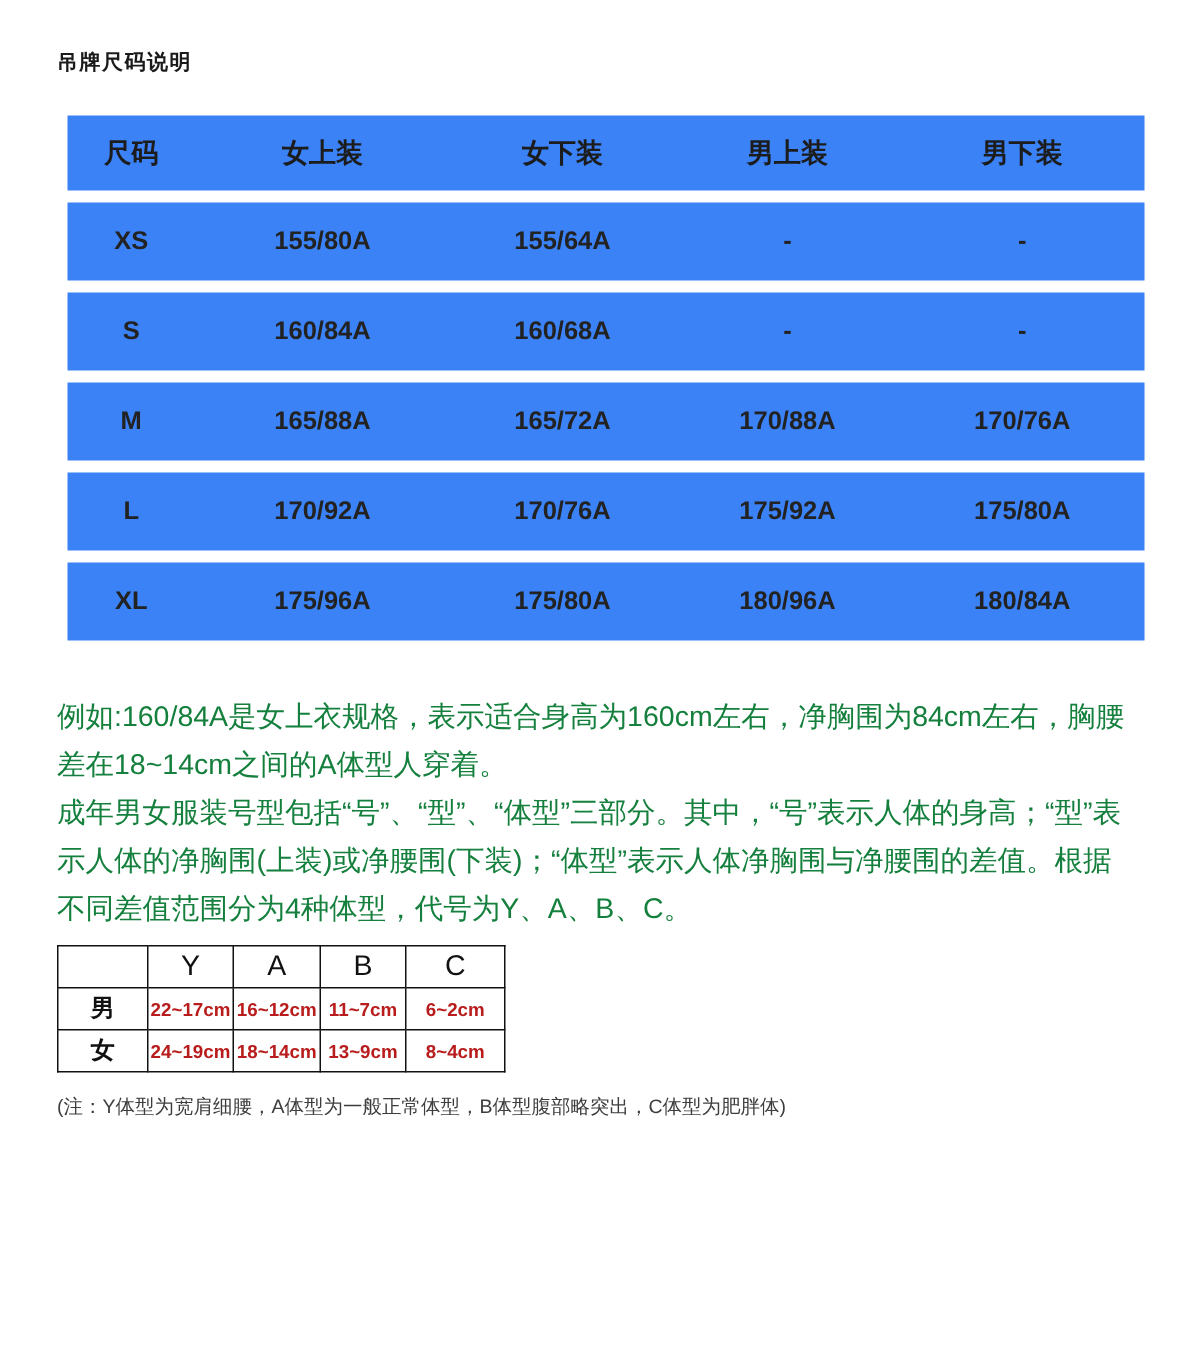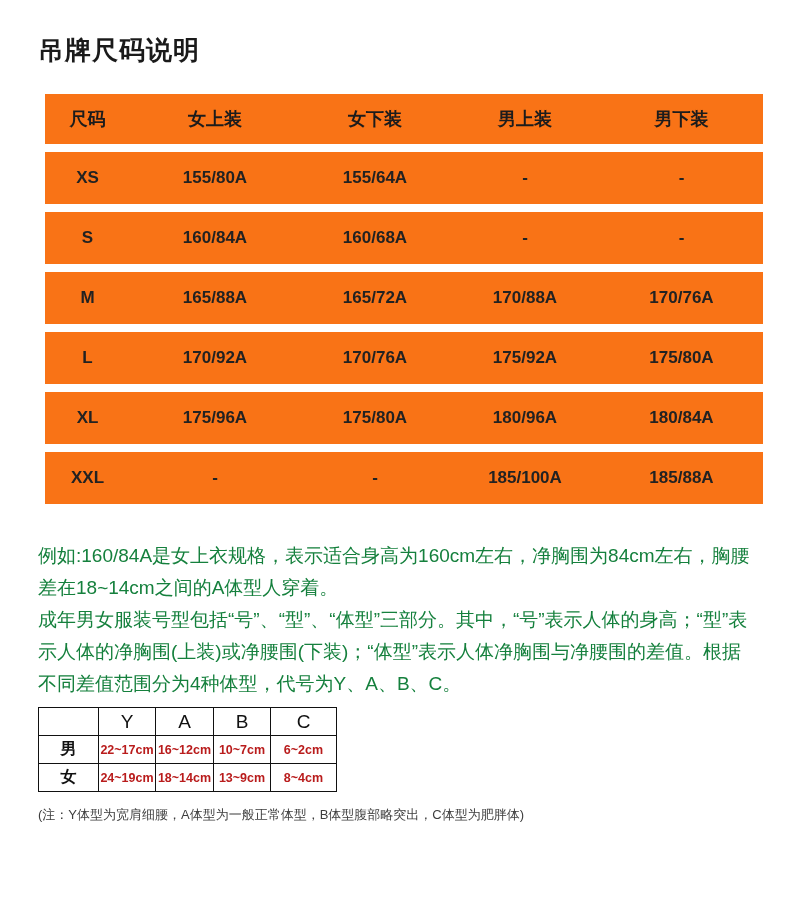--- a/index.html
+++ b/index.html
@@ -11,36 +11,36 @@
   }
   .page {
     position: relative;
     width: 790px;
     height: 903px;
     background: #ffffff;
     overflow: hidden;
   }
   .page-title {
     margin: 33px 0 0 38px;
-    font-size: 26px;
+    font-size: 14px;
     font-weight: 700;
     color: #1a1a1a;
     letter-spacing: 1px;
   }
   
   table.size-table {
     border-collapse: separate;
     border-spacing: 0 8px;
     table-layout: fixed;
     width: 718px;
     margin: 18px 27px 0 45px;
   }
   table.size-table th,
   table.size-table td {
-    background: #f97316;
+    background: #3b82f6;
     text-align: center;
     vertical-align: middle;
     padding: 0;
   }
   table.size-table th {
     height: 50px;
     font-size: 18px;
     font-weight: 700;
     color: #1c1c1c;
   }
@@ -158,27 +158,20 @@
         <td>170/76A</td>
         <td>175/92A</td>
         <td>175/80A</td>
       </tr>
       <tr>
         <td class="size-label">XL</td>
         <td>175/96A</td>
         <td>175/80A</td>
         <td>180/96A</td>
         <td>180/84A</td>
-      </tr>
-      <tr>
-        <td class="size-label">XXL</td>
-        <td>-</td>
-        <td>-</td>
-        <td>185/100A</td>
-        <td>185/88A</td>
       </tr>
     </tbody>
   </table>
 
   <div class="notes">
     <p>例如:160/84A是女上衣规格，表示适合身高为160cm左右，净胸围为84cm左右，胸腰差在18~14cm之间的A体型人穿着。</p>
     <p>成年男女服装号型包括“号”、“型”、“体型”三部分。其中，“号”表示人体的身高；“型”表示人体的净胸围(上装)或净腰围(下装)；“体型”表示人体净胸围与净腰围的差值。根据不同差值范围分为4种体型，代号为Y、A、B、C。</p>
   </div>
 
   <table class="body-type-table">
@@ -194,21 +187,21 @@
         <td class="diagonal"></td>
         <th class="btt-col-header">Y</th>
         <th class="btt-col-header">A</th>
         <th class="btt-col-header">B</th>
         <th class="btt-col-header">C</th>
       </tr>
       <tr class="btt-data-row">
         <th class="btt-gender">男</th>
         <td class="btt-value">22~17cm</td>
         <td class="btt-value">16~12cm</td>
-        <td class="btt-value">10~7cm</td>
+        <td class="btt-value">11~7cm</td>
         <td class="btt-value">6~2cm</td>
       </tr>
       <tr class="btt-data-row">
         <th class="btt-gender">女</th>
         <td class="btt-value">24~19cm</td>
         <td class="btt-value">18~14cm</td>
         <td class="btt-value">13~9cm</td>
         <td class="btt-value">8~4cm</td>
       </tr>
     </tbody>

